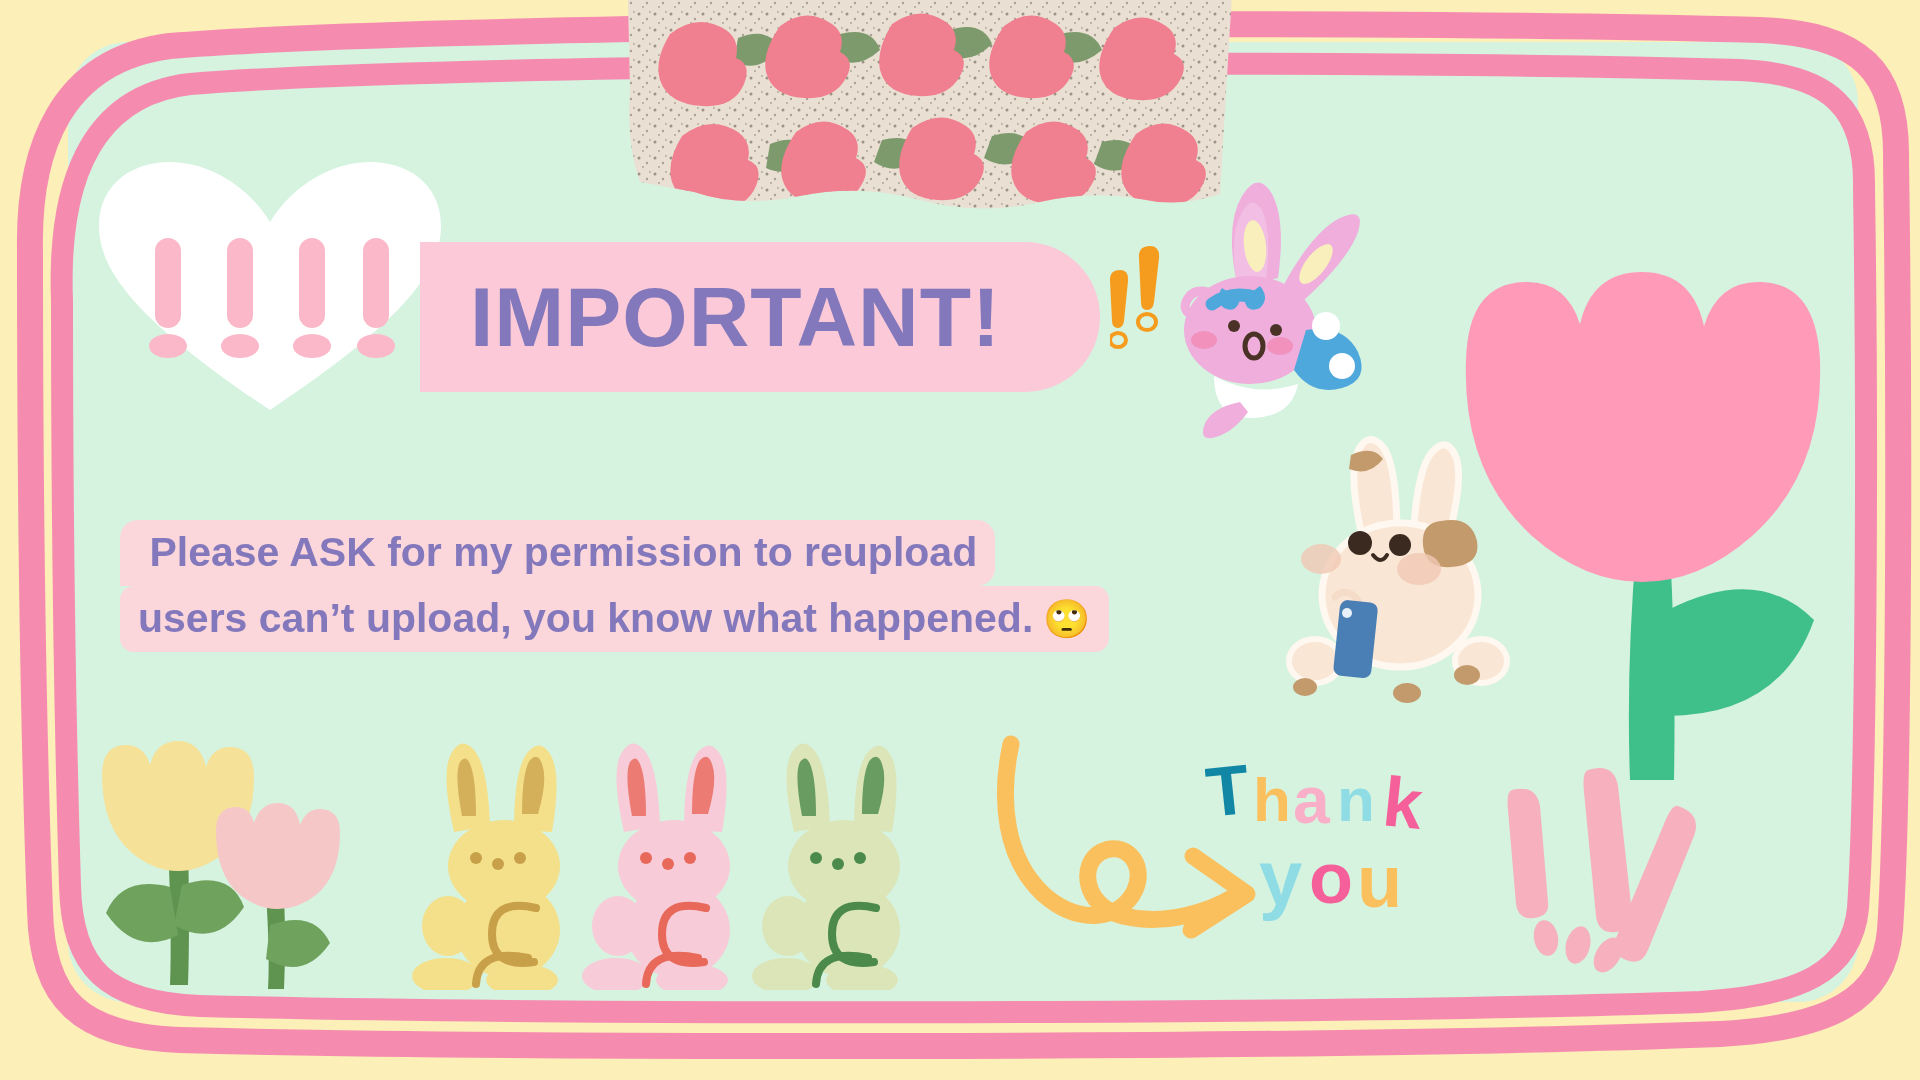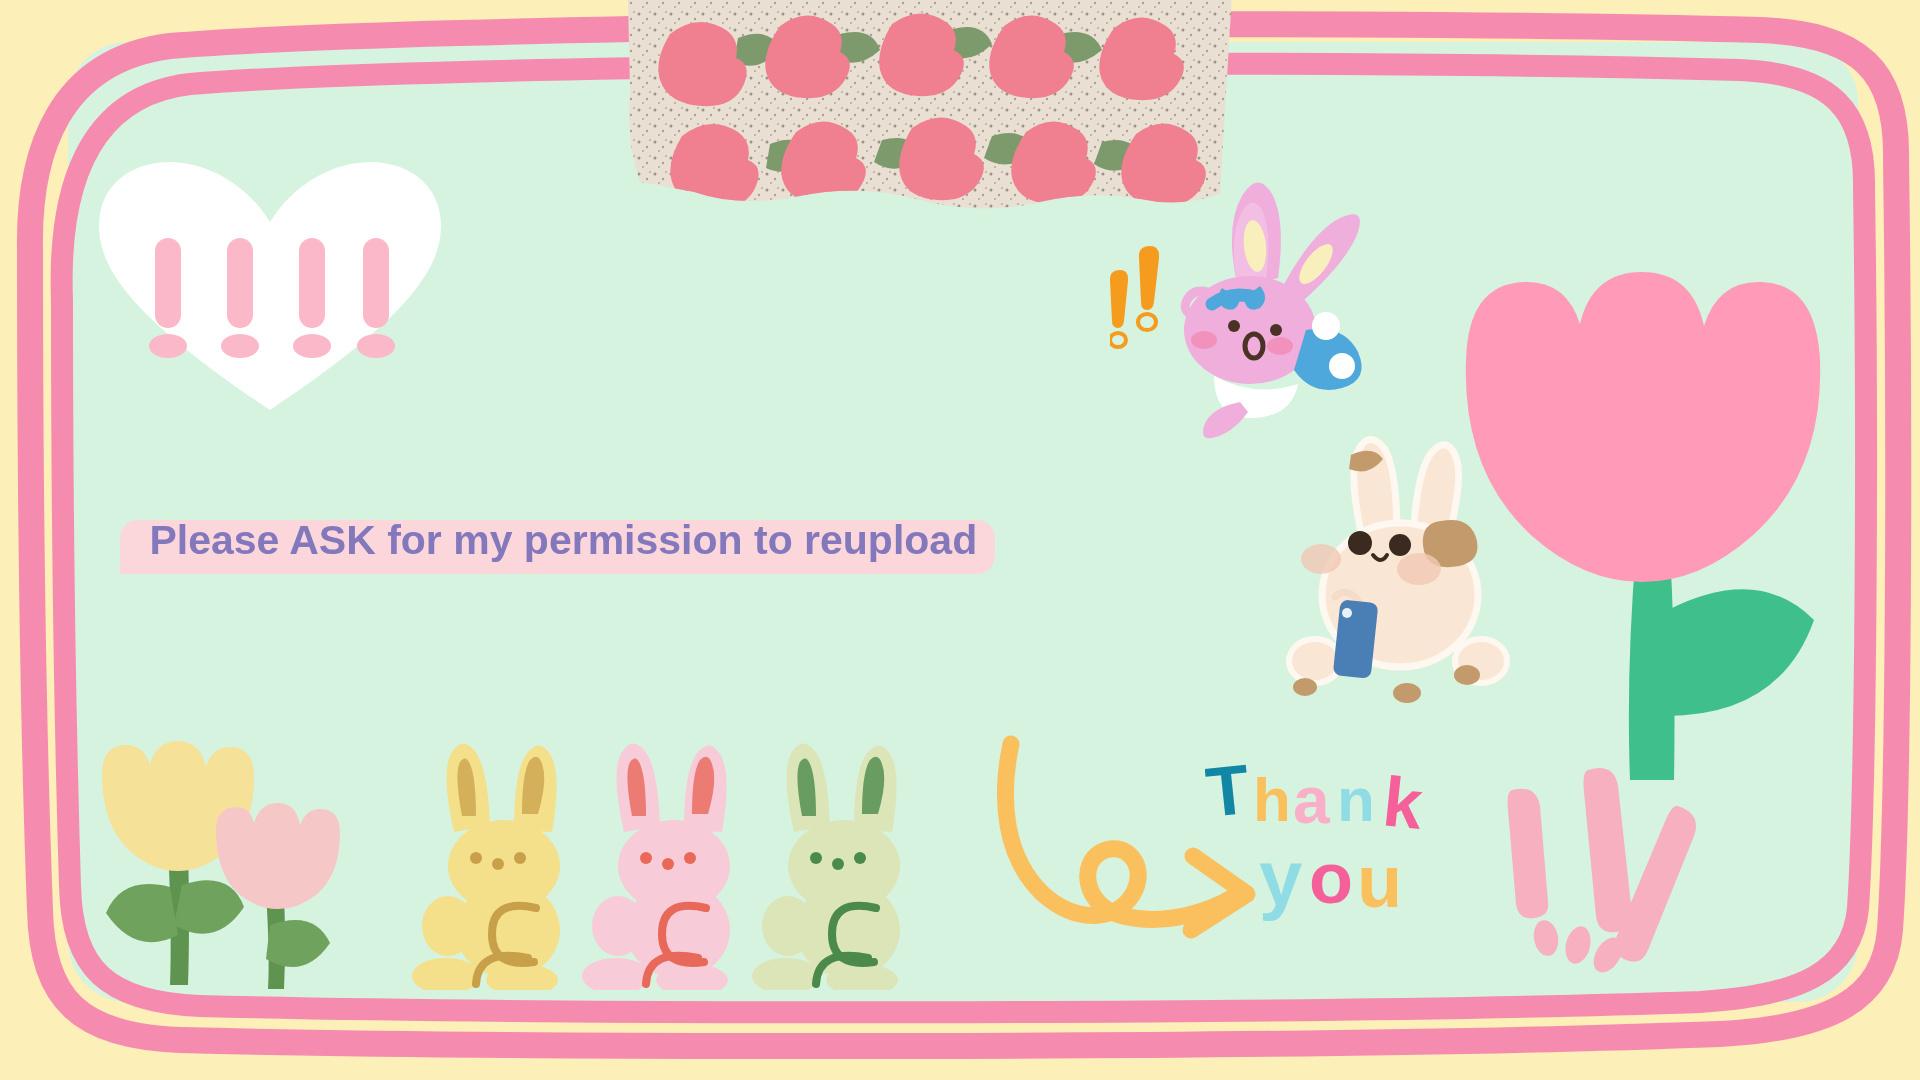--- a/index.html
+++ b/index.html
@@ -37,21 +37,21 @@
   }
 
   
   .body-box{
     position:absolute;left:120px;top:520px;z-index:6;
     display:flex;flex-direction:column;align-items:flex-start;
   }
   .body-line{
     background:#FBD7DC;color:#8378BC;
     font-size:41px;font-weight:bold;line-height:1.0;
-    padding:0 18px 13px 18px;border-radius:14px;
+    padding:12px 18px 13px 18px;border-radius:14px;
     white-space:pre;margin:0;
     display:flex;align-items:center;
   }
   .body-line.l1{border-radius:18px 18px 18px 0;}
   .emoji{font-size:38px;margin-left:10px;}
 
   
   .deco{position:absolute;z-index:6;}
   #flying-bunny{left:1130px;top:180px;width:260px;height:260px;}
   #excl-orange{left:1110px;top:240px;width:80px;height:110px;z-index:7;}
@@ -130,20 +130,23 @@
       <ellipse cx="73" cy="186" rx="19" ry="12"></ellipse>
       <rect x="132" y="78" width="26" height="90" rx="13"></rect>
       <ellipse cx="145" cy="186" rx="19" ry="12"></ellipse>
       <rect x="204" y="78" width="26" height="90" rx="13"></rect>
       <ellipse cx="217" cy="186" rx="19" ry="12"></ellipse>
       <rect x="268" y="78" width="26" height="90" rx="13"></rect>
       <ellipse cx="281" cy="186" rx="19" ry="12"></ellipse>
     </g>
   </svg>
 
+  <div class="title-bar">
+    <span class="title-text">IMPORTANT!</span>
+  </div>
 
   <svg class="deco" id="excl-orange" viewBox="0 0 80 110">
     <g fill="#F59C1E">
       <path d="M40 6 q10 0 9 12 l-5 44 q-1 8 -7 8 q-6 0 -6 -8 l-2 -44 q-1 -12 11 -12 Z"></path>
       <ellipse cx="37" cy="82" rx="9" ry="8" fill="none" stroke="#F59C1E" stroke-width="4"></ellipse>
       <path d="M10 30 q9 0 8 11 l-4 40 q-1 7 -6 7 q-6 0 -6 -7 l-2 -40 q-1 -11 10 -11 Z"></path>
       <ellipse cx="8" cy="100" rx="8" ry="7" fill="none" stroke="#F59C1E" stroke-width="4"></ellipse>
     </g>
   </svg>
 
@@ -296,15 +299,19 @@
       <text x="132" y="66" font-size="62" fill="#8FDCE4">n</text>
       <text x="176" y="70" font-size="70" fill="#F5609B" transform="rotate(6 176 70)">k</text>
       <text x="54" y="150" font-size="78" fill="#8FDCE4">y</text>
       <text x="104" y="148" font-size="72" fill="#F5609B">o</text>
       <text x="152" y="152" font-size="74" fill="#FBC05E">u</text>
     </g>
   </svg>
 
   <div class="body-box">
     <div class="body-line l1"> Please ASK for my permission to reupload</div>
+    <div class="body-line">
+      <span>users can’t upload, you know what happened.</span>
+      <span class="emoji">🙄</span>
+    </div>
   </div>
 
 </div>
 
 </body></html>

